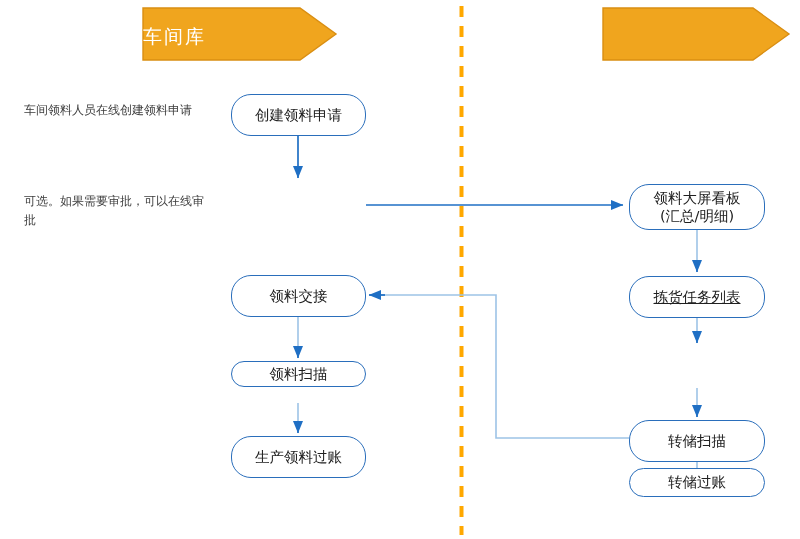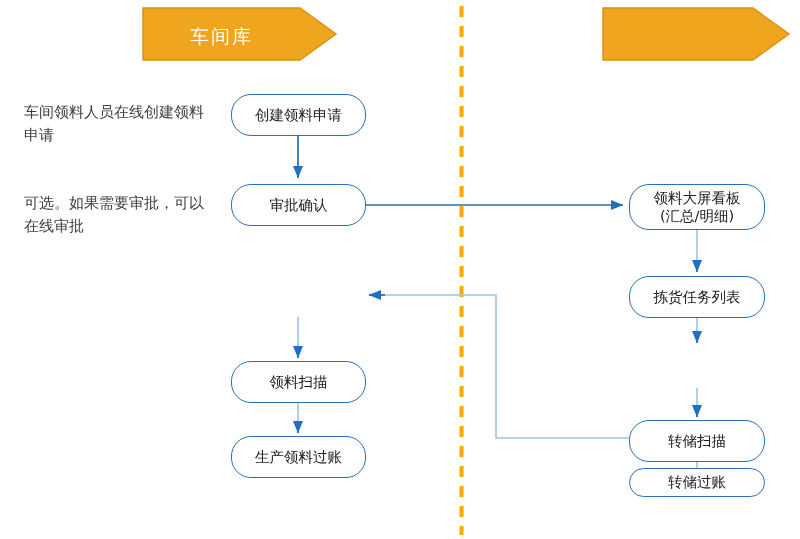--- a/index.html
+++ b/index.html
@@ -23,21 +23,21 @@
     top: 0;
     width: 800px;
     height: 539px;
   }
   .banner-label {
     position: absolute;
     color: #ffffff;
     font-size: 19px;
     letter-spacing: 2px;
     white-space: nowrap;
-    text-align: center;
+    text-align: left;
   }
   .node {
     position: absolute;
     box-sizing: border-box;
     border: 1.4px solid #2a6ebb;
     border-radius: 20px;
     background: #ffffff;
     display: flex;
     align-items: center;
     justify-content: center;
@@ -46,21 +46,21 @@
     font-size: 14.5px;
     line-height: 1.25;
     text-align: center;
   }
   .node .l2 {
     display: block;
   }
   .note {
     position: absolute;
     color: #3c3c3c;
-    font-size: 15px;
+    font-size: 12px;
     line-height: 1.55;
     width: 190px;
     text-align: left;
   }
 </style>
 </head>
 <body>
 
 <div id="canvas">
 
@@ -110,39 +110,39 @@
 
 
   <div class="note" style="left:24px; top:101px;">车间领料人员在线创建领料申请</div>
 
   <div class="note" style="left:24px; top:192px;">可选。如果需要审批，可以在线审批</div>
 
   <div class="node" style="left:231px; top:94px; width:135px; height:42px;">
     <span>创建领料申请</span>
   </div>
 
-  <div class="node" style="left:231px; top:184px; width:135px; height:42px;">
-    <span>审批确认</span>
+
+  <div class="node" style="left:231px; top:275px; width:135px; height:42px;">
+    <span>领料交接</span>
   </div>
 
-
-  <div class="node" style="left:231px; top:361px; width:135px; height:42px;">
+  <div class="node" style="left:231px; top:361px; width:135px; height:26px;">
     <span>领料扫描</span>
   </div>
 
   <div class="node" style="left:629px; top:184px; width:136px; height:46px;">
     <span>领料大屏看板</span>
     <span class="l2">(汇总/明细)</span>
   </div>
 
   <div class="node" style="left:231px; top:436px; width:135px; height:42px;">
     <span>生产领料过账</span>
   </div>
 
-  <div class="node" style="left:629px; top:276px; width:136px; height:42px;">
+  <div class="node" style="left:629px; top:276px; width:136px; height:42px;text-decoration:underline;">
     <span>拣货任务列表</span>
   </div>
 
 
   <div class="node" style="left:629px; top:420px; width:136px; height:42px;">
     <span>转储扫描</span>
   </div>
 
   <div class="node" style="left:629px; top:468px; width:136px; height:29px;">
     <span>转储过账</span>

